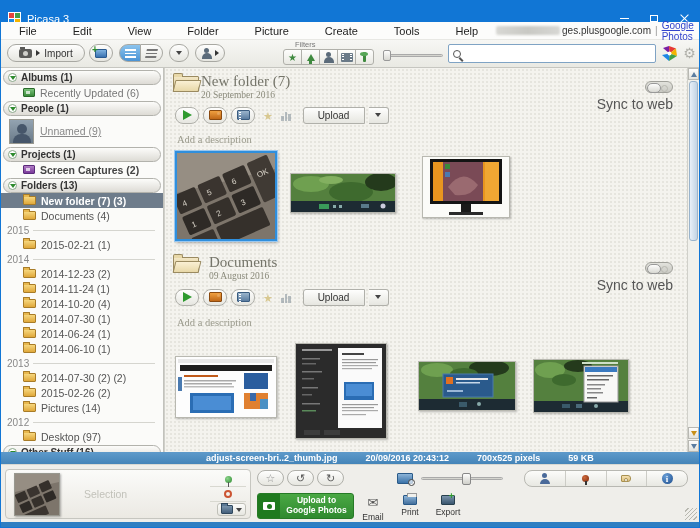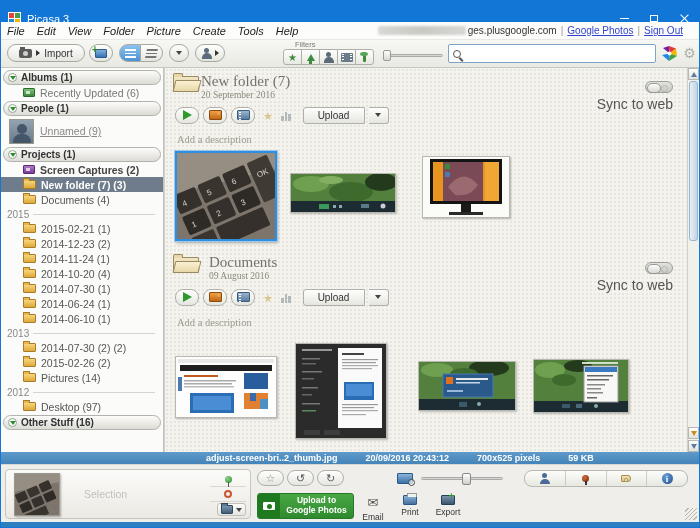--- a/index.html
+++ b/index.html
@@ -16,21 +16,21 @@
   .win-controls { margin-left:auto; display:flex; height:100%; }
   .win-btn { width:30px; height:100%; display:flex; align-items:center; justify-content:center; cursor:default; }
   .glyph-min { width:9px; height:1px; background:#fff; }
   .glyph-max { width:8px; height:7px; border:1px solid #fff; }
   .glyph-close { position:relative; width:9px; height:9px; }
   .glyph-close::before,.glyph-close::after{content:""; position:absolute; left:4px; top:-1px; width:1px; height:11px; background:#fff;}
   .glyph-close::before{transform:rotate(45deg);} .glyph-close::after{transform:rotate(-45deg);}
 
   
   .menubar { position:absolute; top:21px; left:0; right:0; height:18px; background:#fcfcfb; display:flex; align-items:center; font-size:11px; color:#222; border-bottom:1px solid #e8e8e4; }
-  .menu-item { padding:0 6px;font-style:italic; }
+  .menu-item { padding:0 18px; }
   .menu-right { margin-left:auto; display:flex; align-items:center; font-size:10px; padding-right:16px; }
   .redacted { width:88px; height:9px; background:linear-gradient(90deg,#d8d8d4,#c9c9c4,#d8d8d4); filter:blur(1px); margin-right:2px; border-radius:2px; }
   .account { color:#333; }
   .menu-sep { color:#999; margin:0 4px; }
   .menu-link { color:#3344cc; text-decoration:underline; }
 
   
   .toolbar { position:absolute; top:39px; left:0; right:0; height:28px; background:linear-gradient(#f7f7f4,#e9e9e3); border-bottom:1px solid #c6c6c0; }
   .tb { position:absolute; }
   .pill { background:linear-gradient(#fefefd,#e6e6e0); border:1px solid #a8a8a2; border-radius:9px; display:flex; align-items:center; justify-content:center; font-size:10px; color:#333; }
@@ -320,35 +320,43 @@
         <span>Unnamed (9)</span>
       </div>
       <div class="sb-header">
         <span class="disc"></span>
         <span class="lbl">Projects (1)</span>
       </div>
       <div class="sb-item proj-item">
         <span class="cico purple"></span>
         <span>Screen Captures (2)</span>
       </div>
+      <div class="sb-header">
+        <span class="disc"></span>
+        <span class="lbl">Folders (13)</span>
+      </div>
       <div class="sb-item sel">
         <span class="fico"></span>
         <span>New folder (7) (3)</span>
       </div>
       <div class="sb-item">
         <span class="fico"></span>
         <span>Documents (4)</span>
       </div>
       <div class="sb-year">
         <span>2015</span>
           <span class="yr-line"></span>
       </div>
       <div class="sb-item">
         <span class="fico"></span>
         <span>2015-02-21 (1)</span>
+      </div>
+      <div class="sb-year">
+        <span>2014</span>
+          <span class="yr-line"></span>
       </div>
       <div class="sb-item">
         <span class="fico"></span>
         <span>2014-12-23 (2)</span>
       </div>
       <div class="sb-item">
         <span class="fico"></span>
         <span>2014-11-24 (1)</span>
       </div>
       <div class="sb-item">

